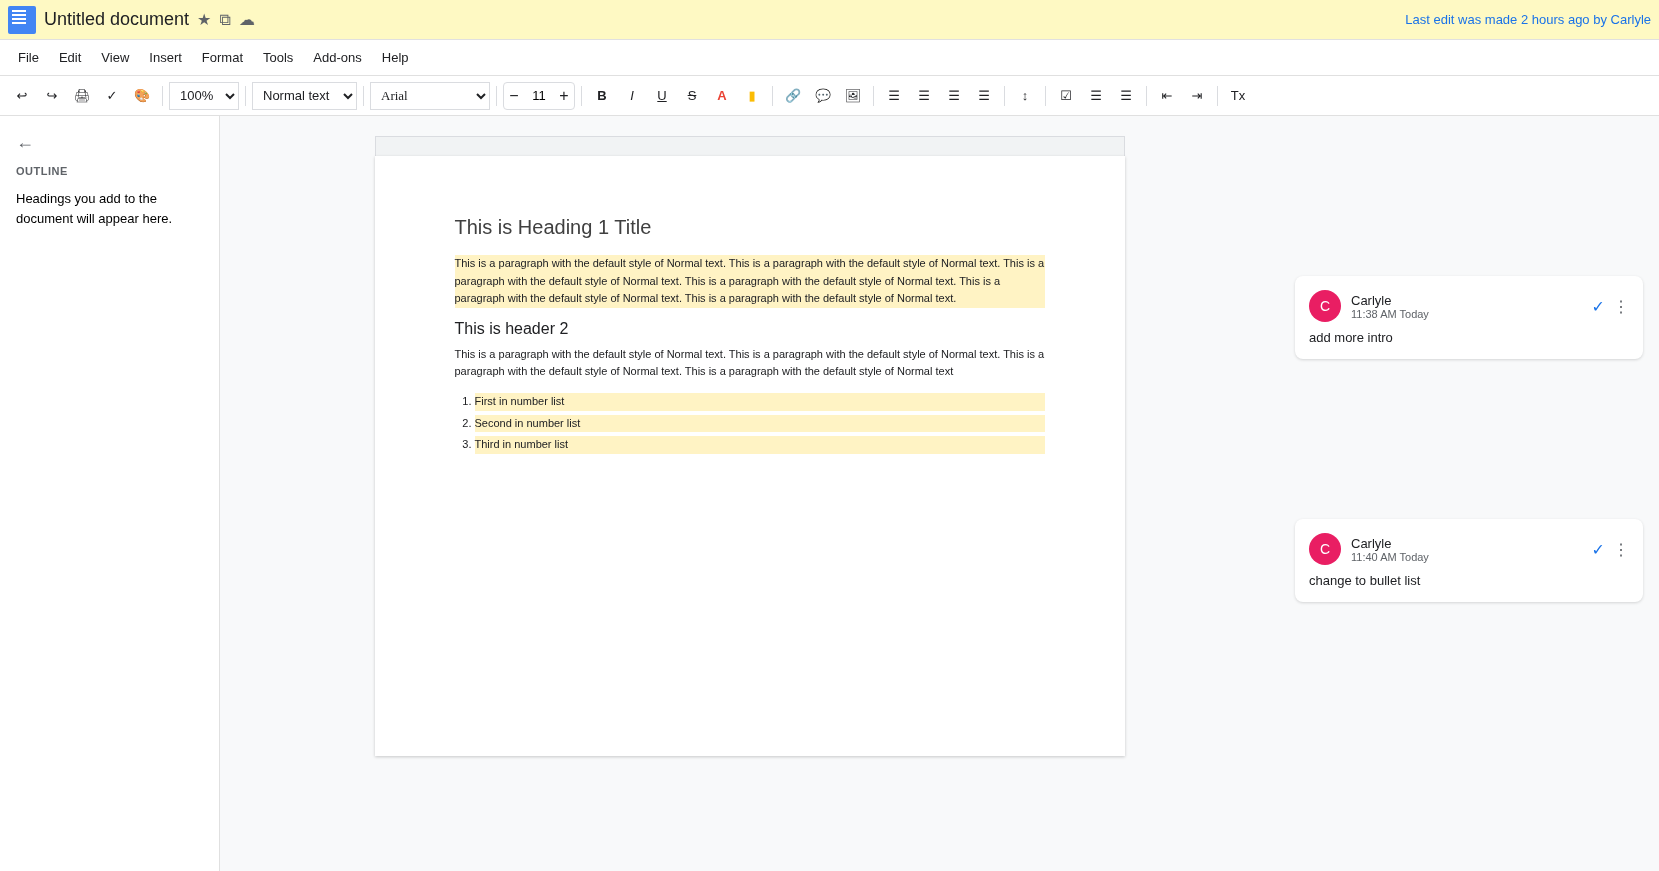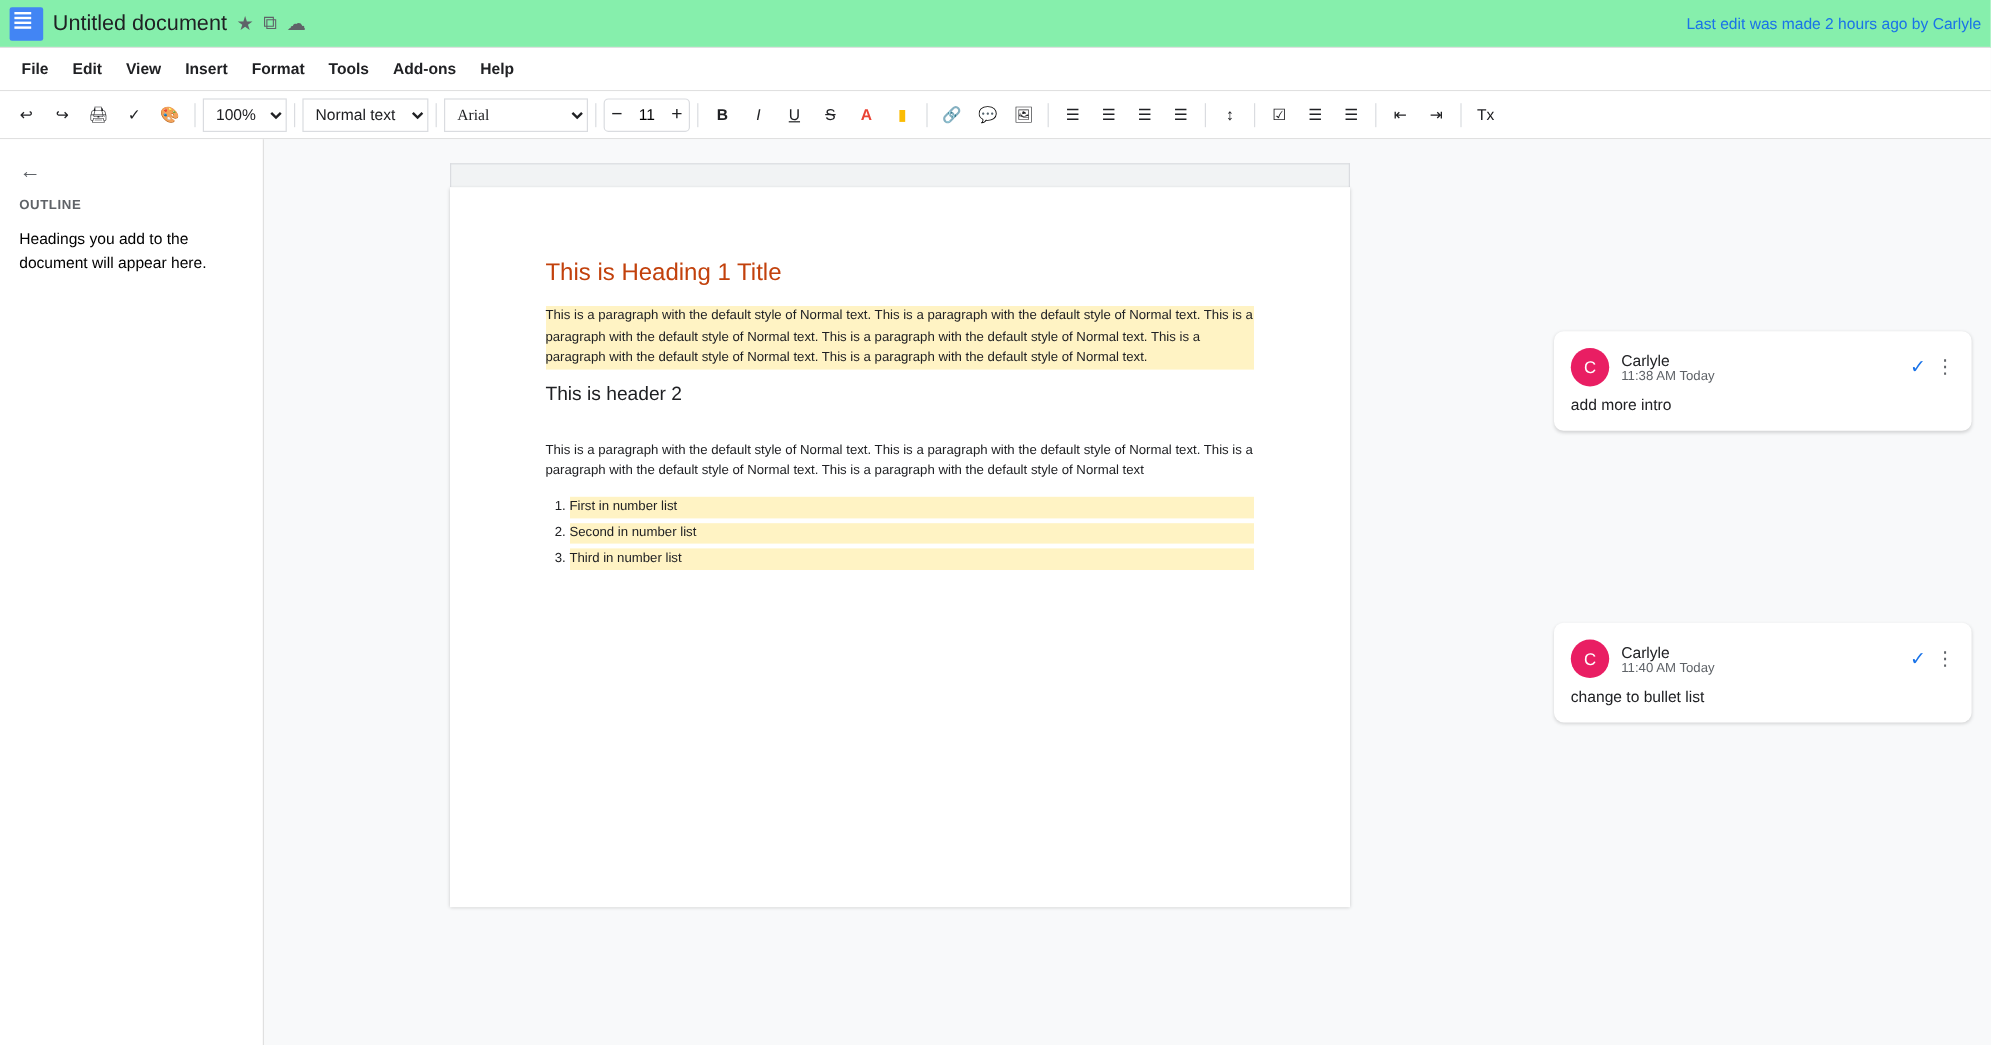--- a/index.html
+++ b/index.html
@@ -3,21 +3,21 @@
   <meta charset="utf-8">
   <style>
     * { box-sizing: border-box; margin: 0; padding: 0; }
     body { font-family: Arial, sans-serif; font-size: 13px; background: #f8f9fa; overflow: hidden; height: 871px; width: 1659px; }
 
     
     .title-bar {
       display: flex;
       align-items: center;
       height: 40px;
-      background: #86efac;
+      background: #fef9c3;
       padding: 0 8px;
       border-bottom: 1px solid #e0e0e0;
     }
     .doc-icon {
       width: 28px; height: 28px;
       background: #4285f4;
       border-radius: 2px;
       margin-right: 8px;
       flex-shrink: 0;
       position: relative;
@@ -60,21 +60,20 @@
       background: #fff;
       padding: 0 8px;
       border-bottom: 1px solid #e0e0e0;
     }
     .menu-item {
       padding: 4px 10px;
       font-size: 13px;
       color: #202124;
       cursor: pointer;
       border-radius: 4px;
-      font-weight: bold;
     }
 
     
     .toolbar {
       display: flex;
       align-items: center;
       height: 40px;
       background: #fff;
       padding: 0 8px;
       border-bottom: 1px solid #e0e0e0;
@@ -210,28 +209,28 @@
       min-height: 600px;
       background: #fff;
       box-shadow: 0 1px 3px rgba(0,0,0,0.2);
       padding: 60px 80px;
       position: relative;
     }
 
     .heading1 {
       font-size: 20px;
       font-weight: normal;
-      color: #c2410c;
+      color: #404040;
       margin-bottom: 16px;
     }
     .heading2 {
       font-size: 16px;
       font-weight: normal;
       color: #202124;
-      margin-bottom: 29px;
+      margin-bottom: 8px;
       margin-top: 12px;
     }
     .paragraph {
       font-size: 11px;
       color: #202124;
       line-height: 1.6;
       margin-bottom: 12px;
     }
     .paragraph.highlighted {
       background: #fff3c4;

